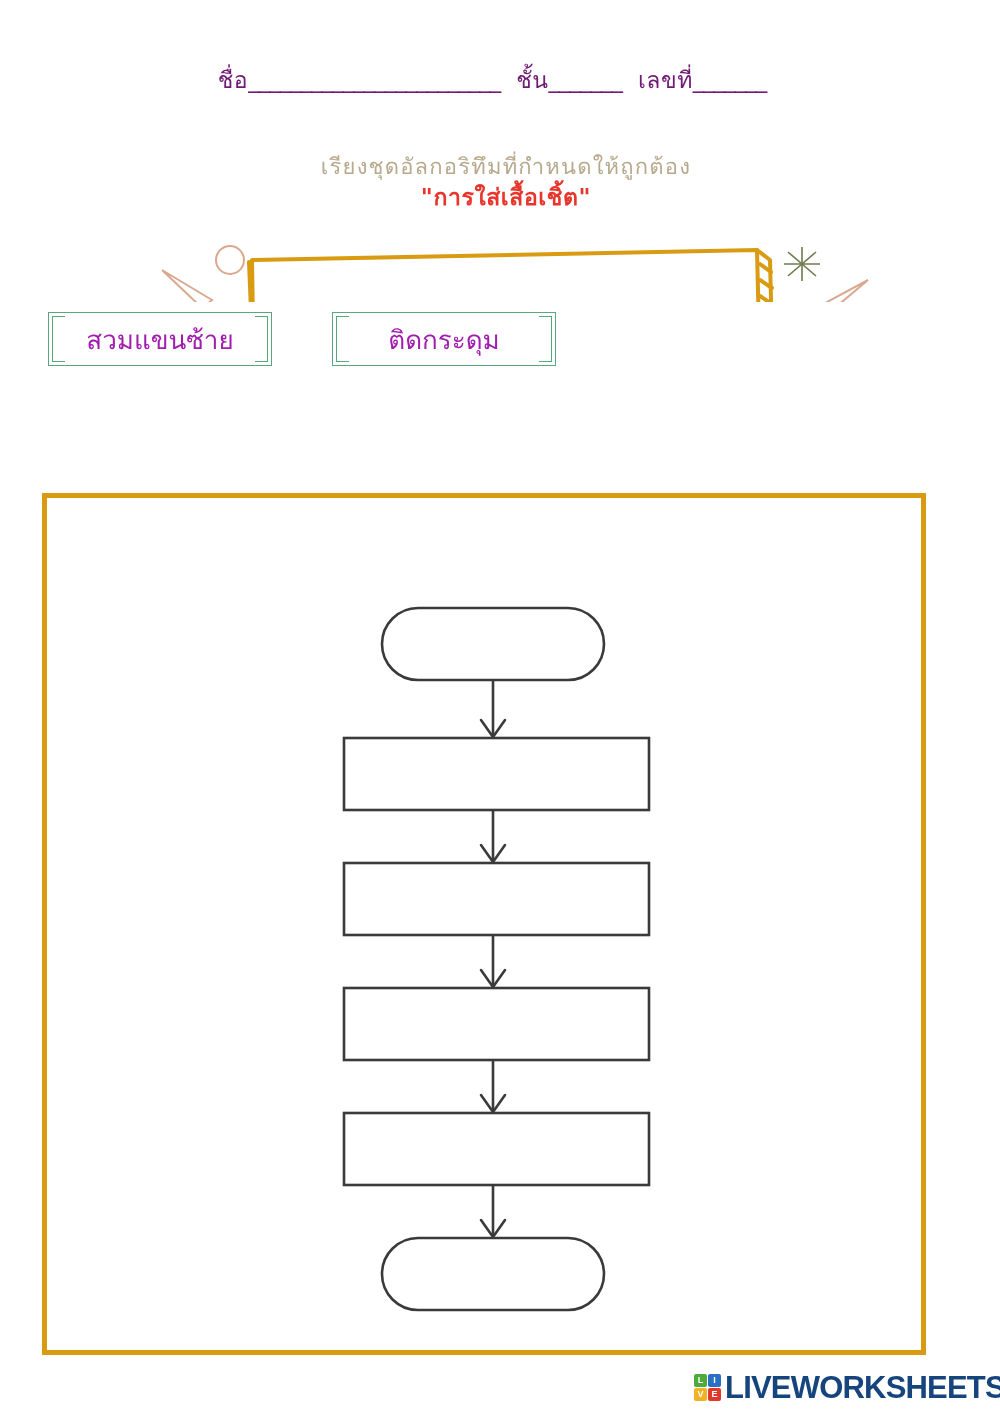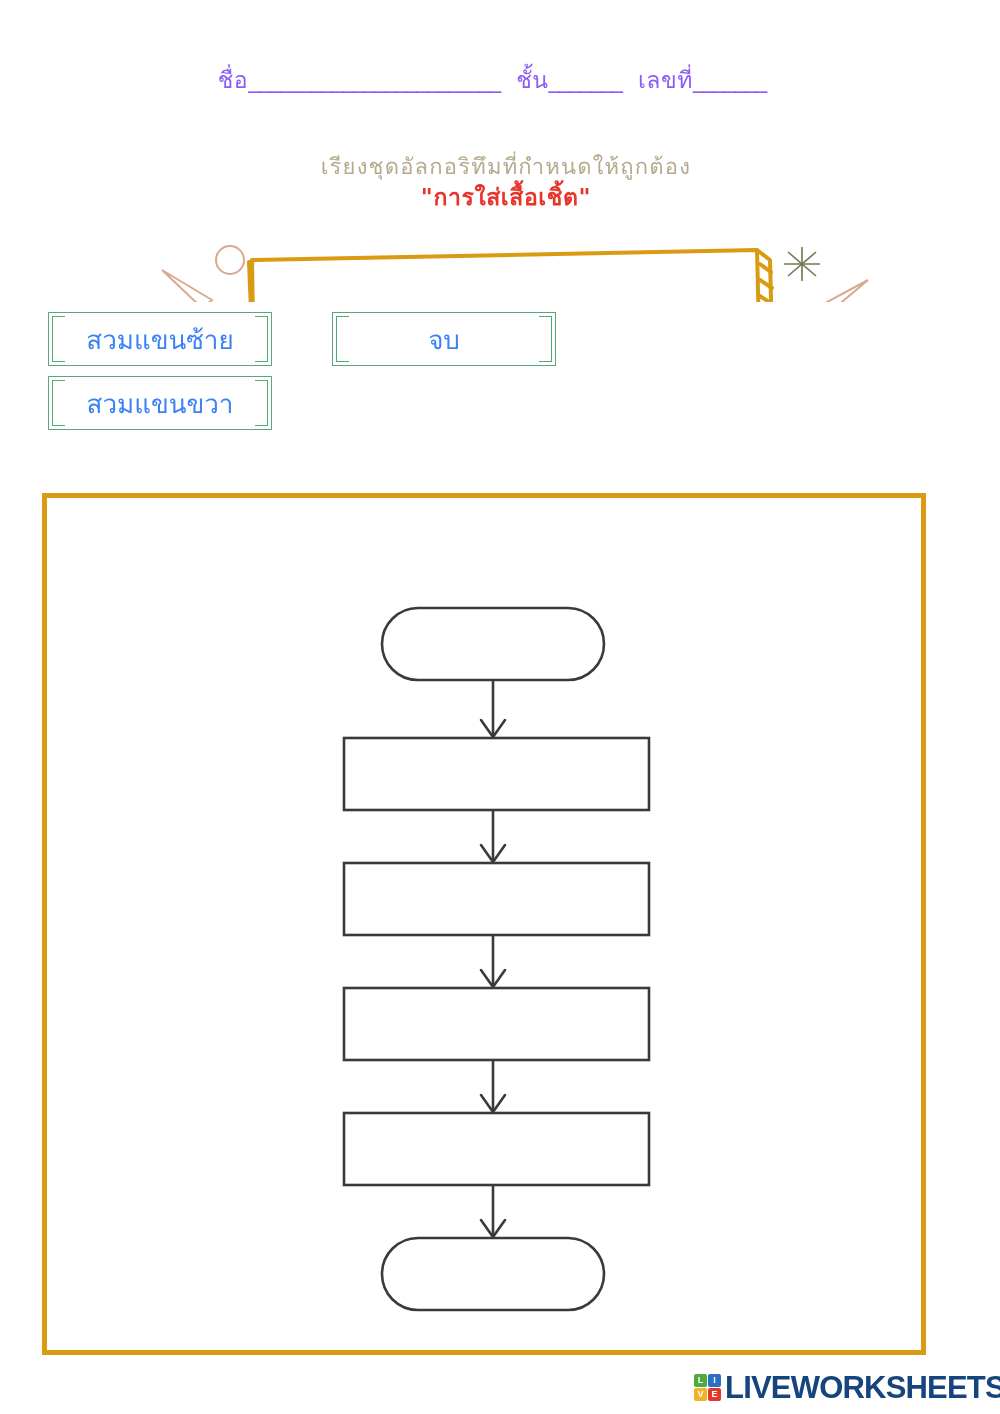--- a/index.html
+++ b/index.html
@@ -18,21 +18,21 @@
   }
 
   
   .header-line {
     position: absolute;
     left: 0;
     top: 62px;
     width: 1000px;
     text-align: center;
     font-size: 23px;
-    color: #8b5cf6;
+    color: #701a75;
     letter-spacing: 0.5px;
     white-space: nowrap;
   }
   .header-line .hdr-field { margin-right: 16px; }
   .header-line .hdr-rule { letter-spacing: -1px; }
 
   
   .banner-area {
     position: absolute;
     left: 16px;
@@ -115,21 +115,21 @@
   }
   .wb-notch-l { left: 1px; }
   .wb-notch-r { right: 1px; }
   .wb-label {
     position: absolute;
     left: 0; right: 0; top: 0; bottom: 0;
     display: flex;
     align-items: center;
     justify-content: center;
     font-size: 26px;
-    color: #3b82f6;
+    color: #a21caf;
     z-index: 3;
     white-space: nowrap;
   }
 
   
   .main-frame {
     position: absolute;
     left: 42px;
     top: 493px;
     width: 884px;
@@ -280,33 +280,25 @@
         <span class="wb-notch-r"></span>
       </span>
       <span class="wb-label">สวมแขนซ้าย</span>
     </div>
     <div class="wb-cell">
       <span class="wb-outer"></span>
       <span class="wb-inner">
         <span class="wb-notch-l"></span>
         <span class="wb-notch-r"></span>
       </span>
-      <span class="wb-label">จบ</span>
+      <span class="wb-label">ติดกระดุม</span>
     </div>
   </div>
 
   <div class="wb-row">
-    <div class="wb-cell">
-      <span class="wb-outer"></span>
-      <span class="wb-inner">
-        <span class="wb-notch-l"></span>
-        <span class="wb-notch-r"></span>
-      </span>
-      <span class="wb-label">สวมแขนขวา</span>
-    </div>
   </div>
 
 </div>
 
 <div class="main-frame">
   <svg class="flow-wrap" width="884" height="862" viewBox="0 0 884 862">
     <g fill="none" stroke="#3a3a3a" stroke-width="2.6">
 
       <rect x="335" y="110" width="222" height="72" rx="36" ry="36"></rect>
 

